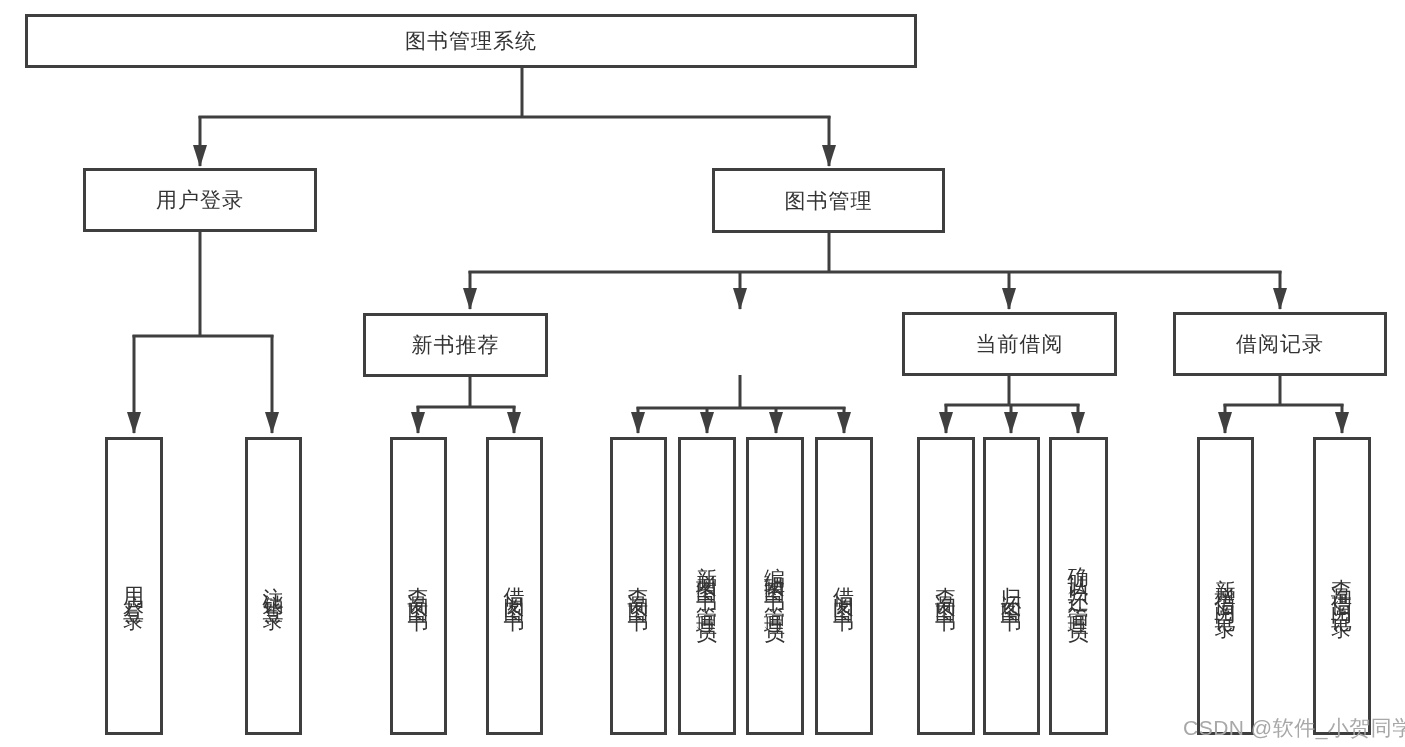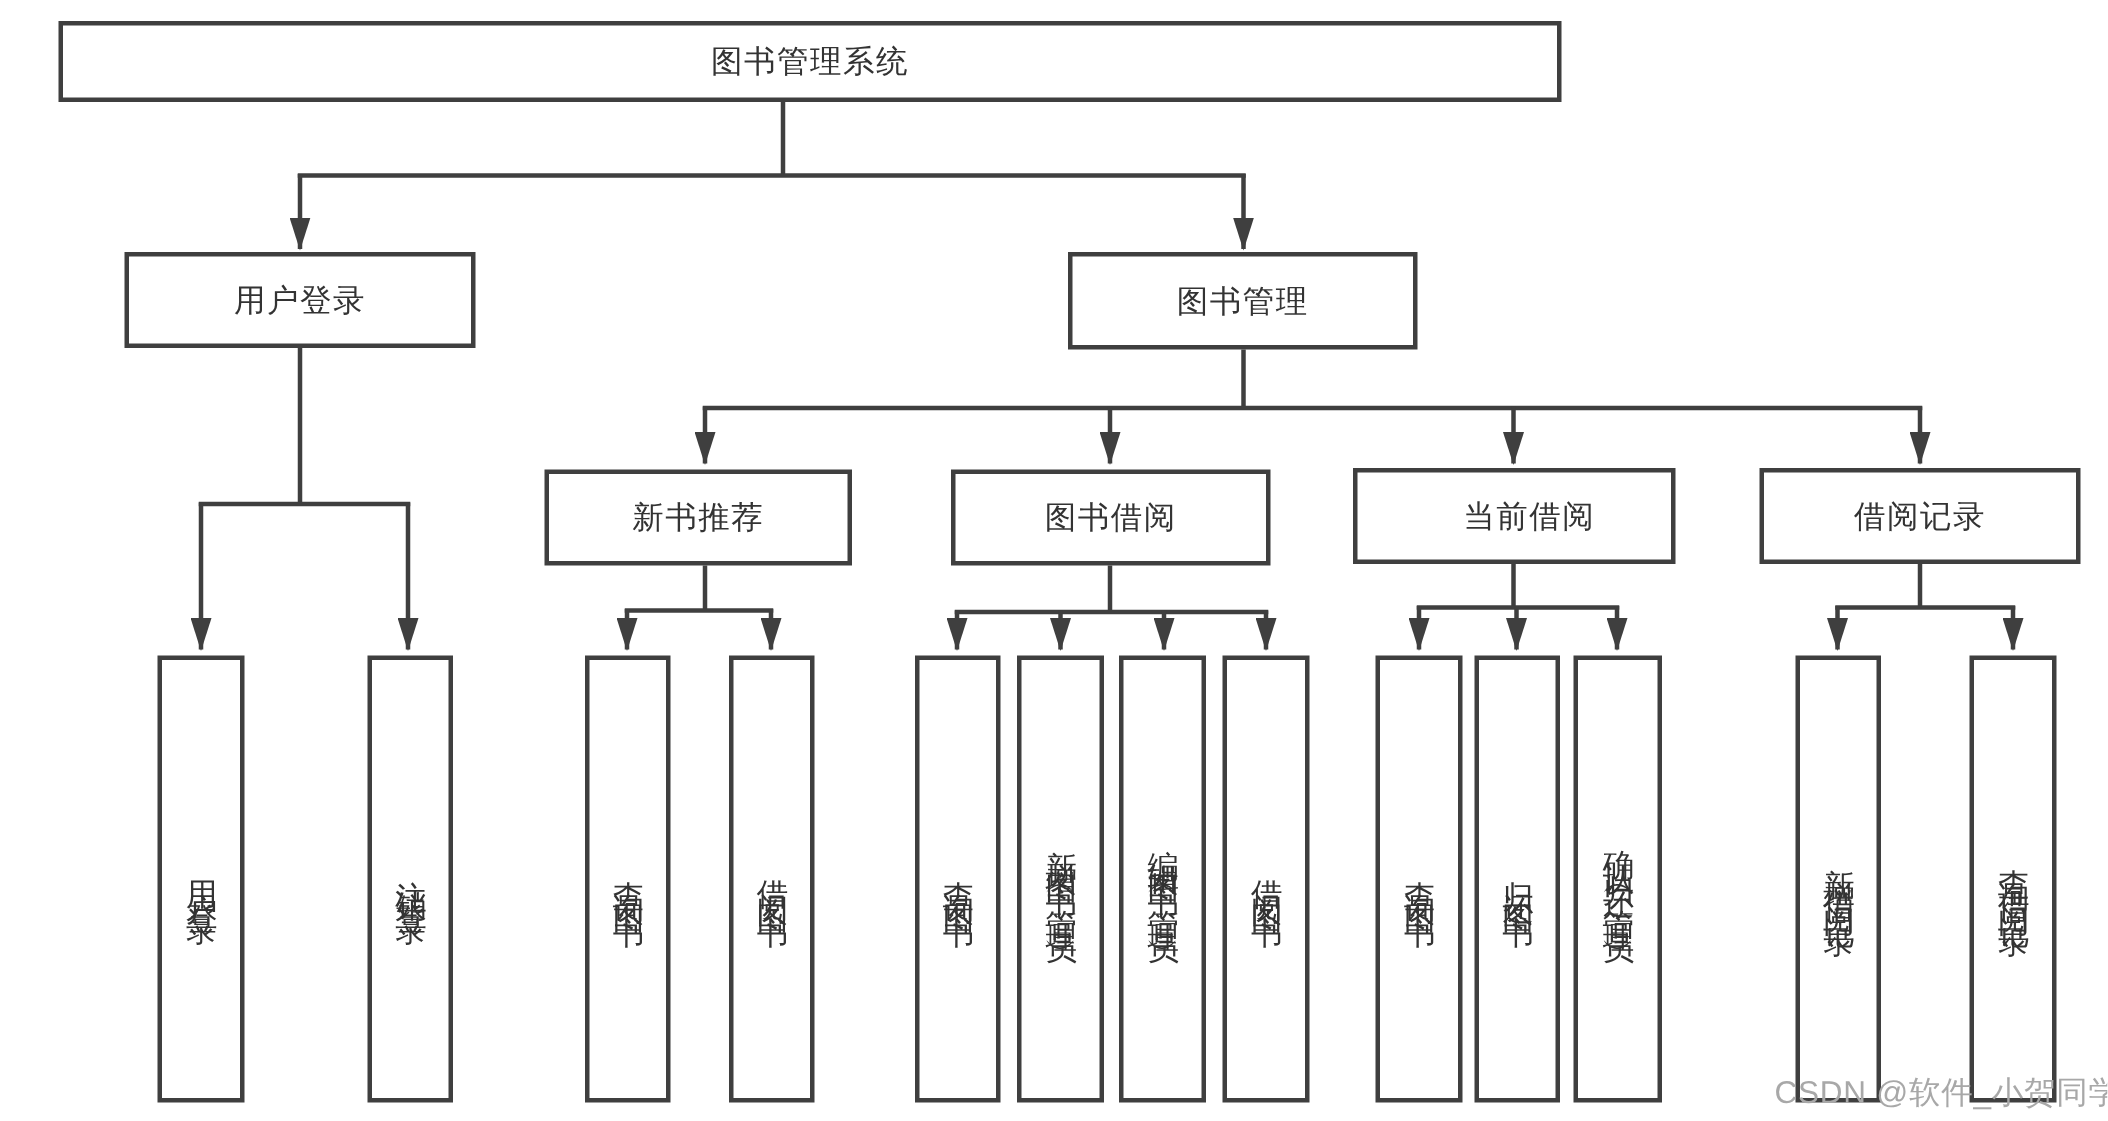--- a/index.html
+++ b/index.html
@@ -107,27 +107,26 @@
       <line x1="1011" y1="404" x2="1011" y2="433" marker-end="url(#ah)"></line>
       <line x1="1078" y1="404" x2="1078" y2="433" marker-end="url(#ah)"></line>
 
       <path d="M1280,374 L1280,405"></path>
       <path d="M1223.5,405 L1343.5,405"></path>
       <line x1="1225" y1="404" x2="1225" y2="433" marker-end="url(#ah)"></line>
       <line x1="1342" y1="404" x2="1342" y2="433" marker-end="url(#ah)"></line>
     </g>
   </svg>
 
-  <div class="node" style="left:39px; top:14px; width:1002px; height:54px;font-family:Liberation Mono, monospace;">图书管理系统</div>
+  <div class="node" style="left:25px; top:14px; width:892px; height:54px;font-family:Liberation Mono, monospace;">图书管理系统</div>
 
   <div class="node" style="left:83px; top:168px; width:234px; height:64px;">用户登录</div>
   <div class="node" style="left:712px; top:168px; width:233px; height:65px;">图书管理</div>
 
-  <div class="node" style="left:363px; top:313px; width:205px; height:64px;">新书推荐</div>
-  <div class="node" style="left:634px; top:313px; width:213px; height:64px;">图书借阅</div>
+  <div class="node" style="left:363px; top:313px; width:185px; height:64px;">新书推荐</div>
   <div class="node" style="left:902px; top:312px; width:215px; height:64px;padding-left:20px;">当前借阅</div>
   <div class="node" style="left:1173px; top:312px; width:214px; height:64px;">借阅记录</div>
 
   <div class="vnode" style="left:105px; top:437px; width:58px; height:298px;">
     <span>用户登录</span>
   </div>
   <div class="vnode" style="left:245px; top:437px; width:57px; height:298px;">
     <span>注销登录</span>
   </div>
 

